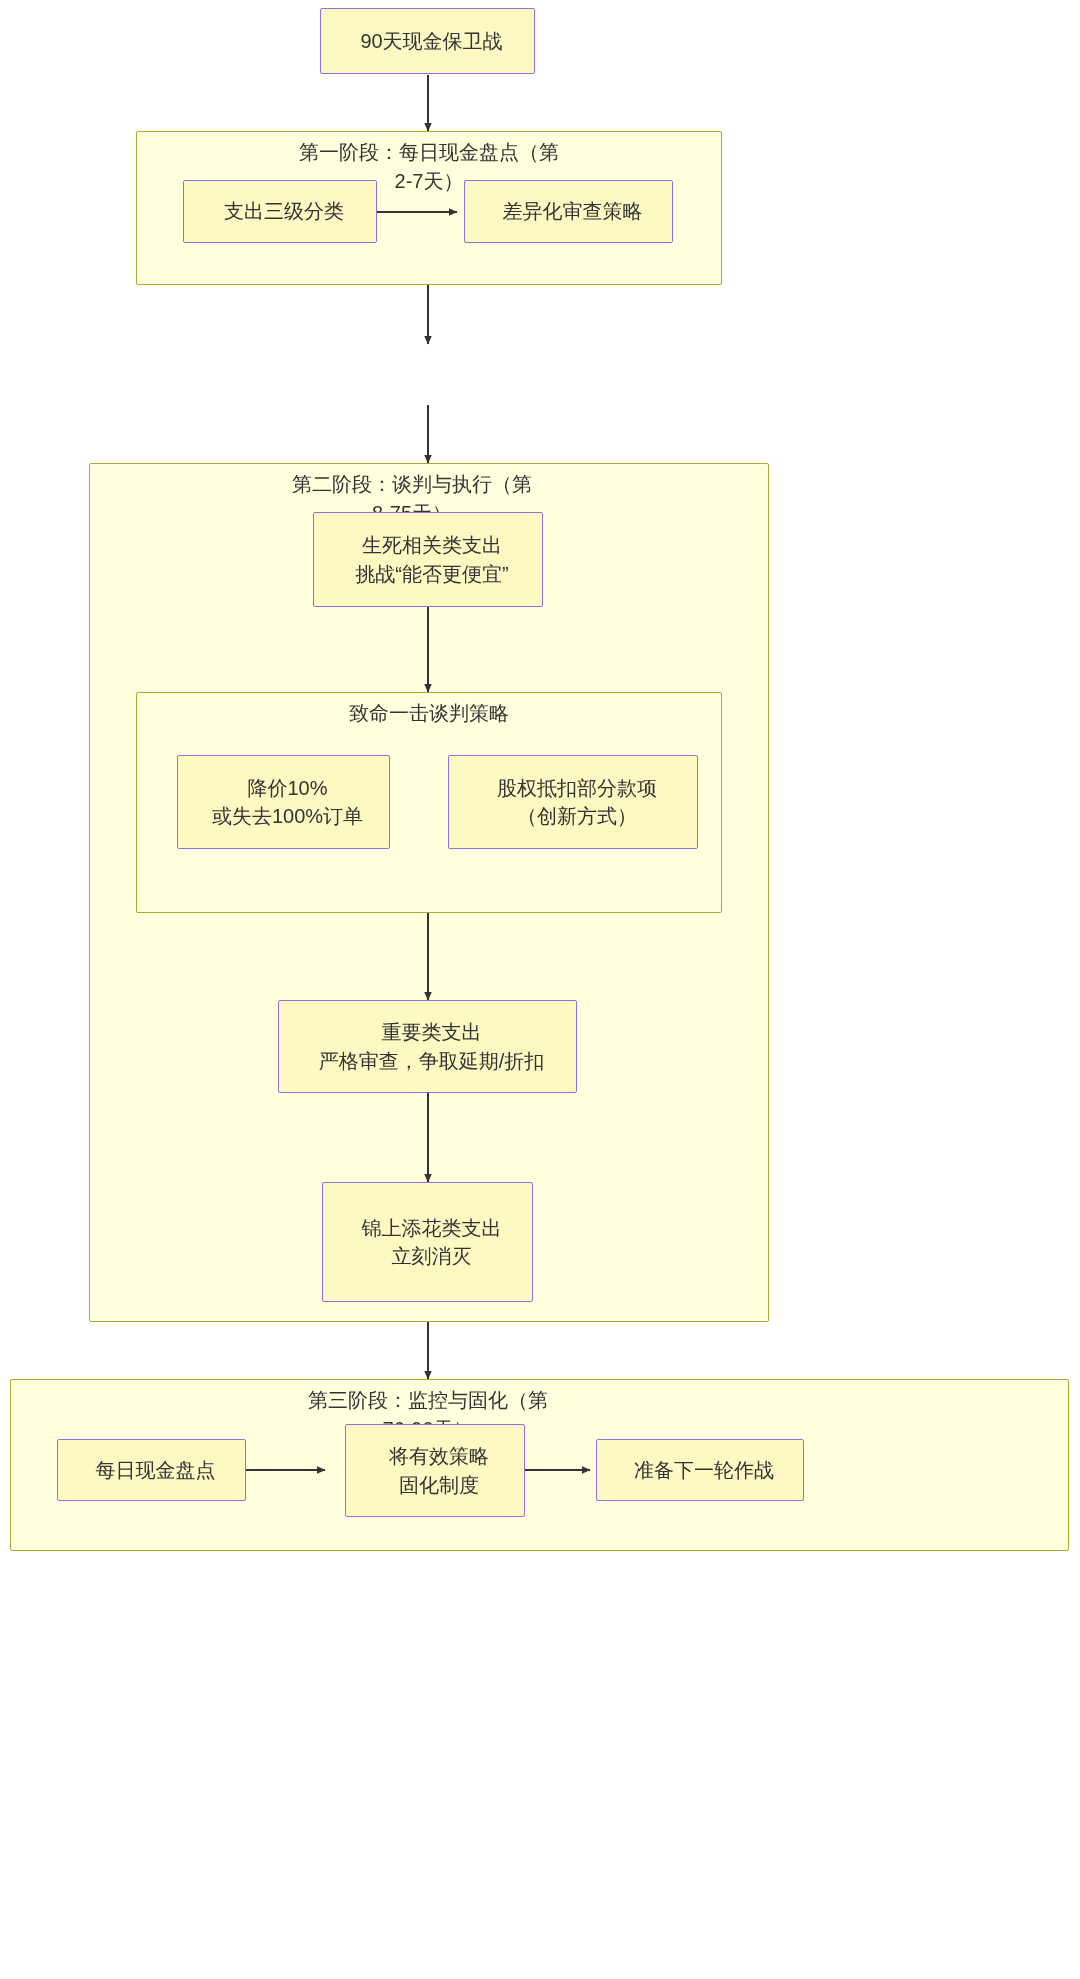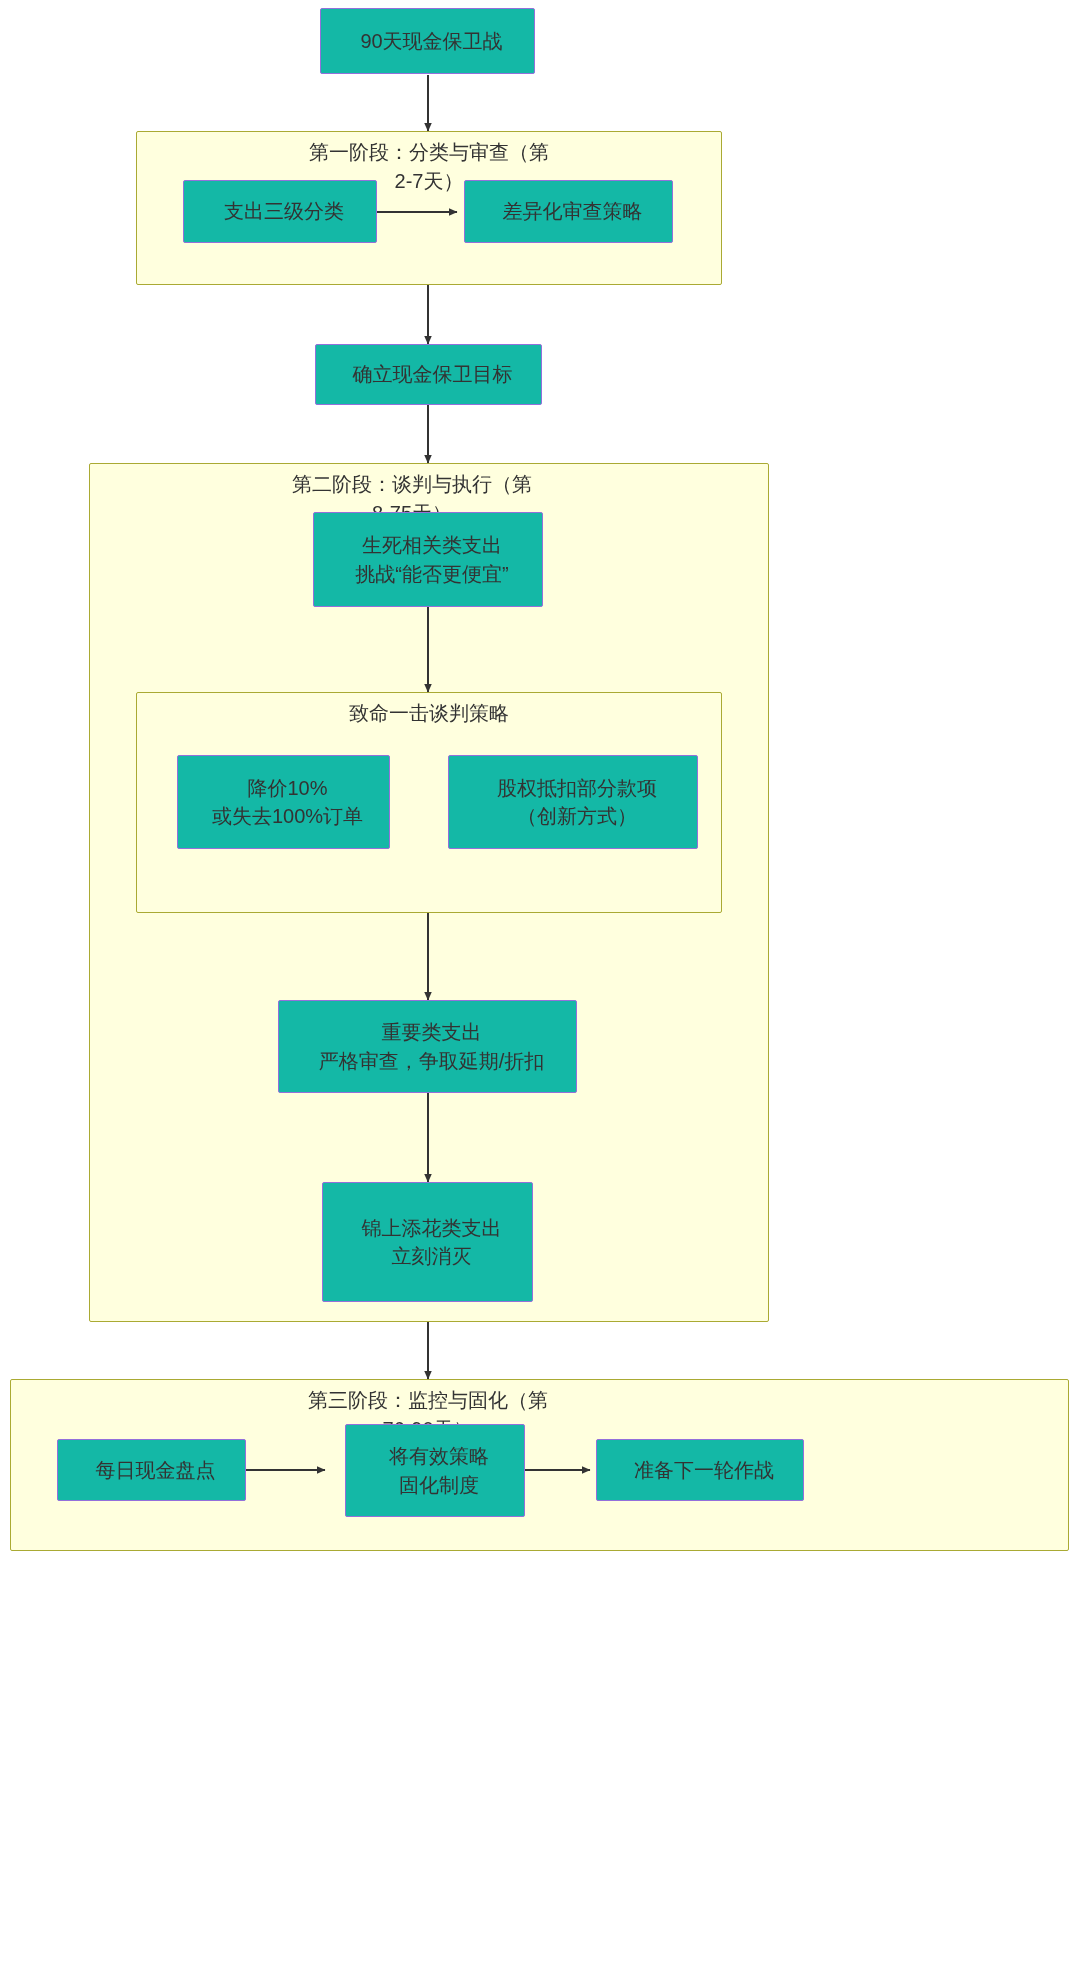--- a/index.html
+++ b/index.html
@@ -16,21 +16,21 @@
     position: relative;
     width: 1080px;
     height: 1979px;
     background: #ffffff;
     overflow: hidden;
   }
   
   .node {
     position: absolute;
     box-sizing: border-box;
-    background: #14b8a6;
+    background: #fef9c3;
     border: 1.6px solid #9370db;
     border-radius: 2px;
     display: flex;
     flex-direction: column;
     align-items: center;
     justify-content: center;
     text-align: center;
     color: #333333;
     font-size: 20px;
     line-height: 1.42;
@@ -106,33 +106,30 @@
 
     <path class="edge-line" d="M511,1470 L590,1470" marker-end="url(#arrow)"></path>
   </svg>
 
   <div class="node" style="left:320px; top:8px; width:215px; height:66px;">
     <span class="ln">90天现金保卫战</span>
   </div>
 
   <div class="cluster" style="left:136px; top:131px; width:586px; height:154px;"></div>
   <div class="cluster-label" style="left:136px; top:138px; width:586px;">
-    <span class="ln">第一阶段：分类与审查（第</span>
+    <span class="ln">第一阶段：每日现金盘点（第</span>
     <span class="ln">2-7天）</span>
   </div>
   <div class="node" style="left:183px; top:180px; width:194px; height:63px;">
     <span class="ln">支出三级分类</span>
   </div>
   <div class="node" style="left:464px; top:180px; width:209px; height:63px;">
     <span class="ln">差异化审查策略</span>
   </div>
 
-  <div class="node" style="left:315px; top:344px; width:227px; height:61px;">
-    <span class="ln">确立现金保卫目标</span>
-  </div>
 
   <div class="cluster" style="left:89px; top:463px; width:680px; height:859px;"></div>
   <div class="cluster-label" style="left:72px; top:470px; width:680px;">
     <span class="ln">第二阶段：谈判与执行（第</span>
     <span class="ln">8-75天）</span>
   </div>
 
   <div class="node" style="left:313px; top:512px; width:230px; height:95px;">
     <span class="ln">生死相关类支出</span>
     <span class="ln">挑战“能否更便宜”</span>

